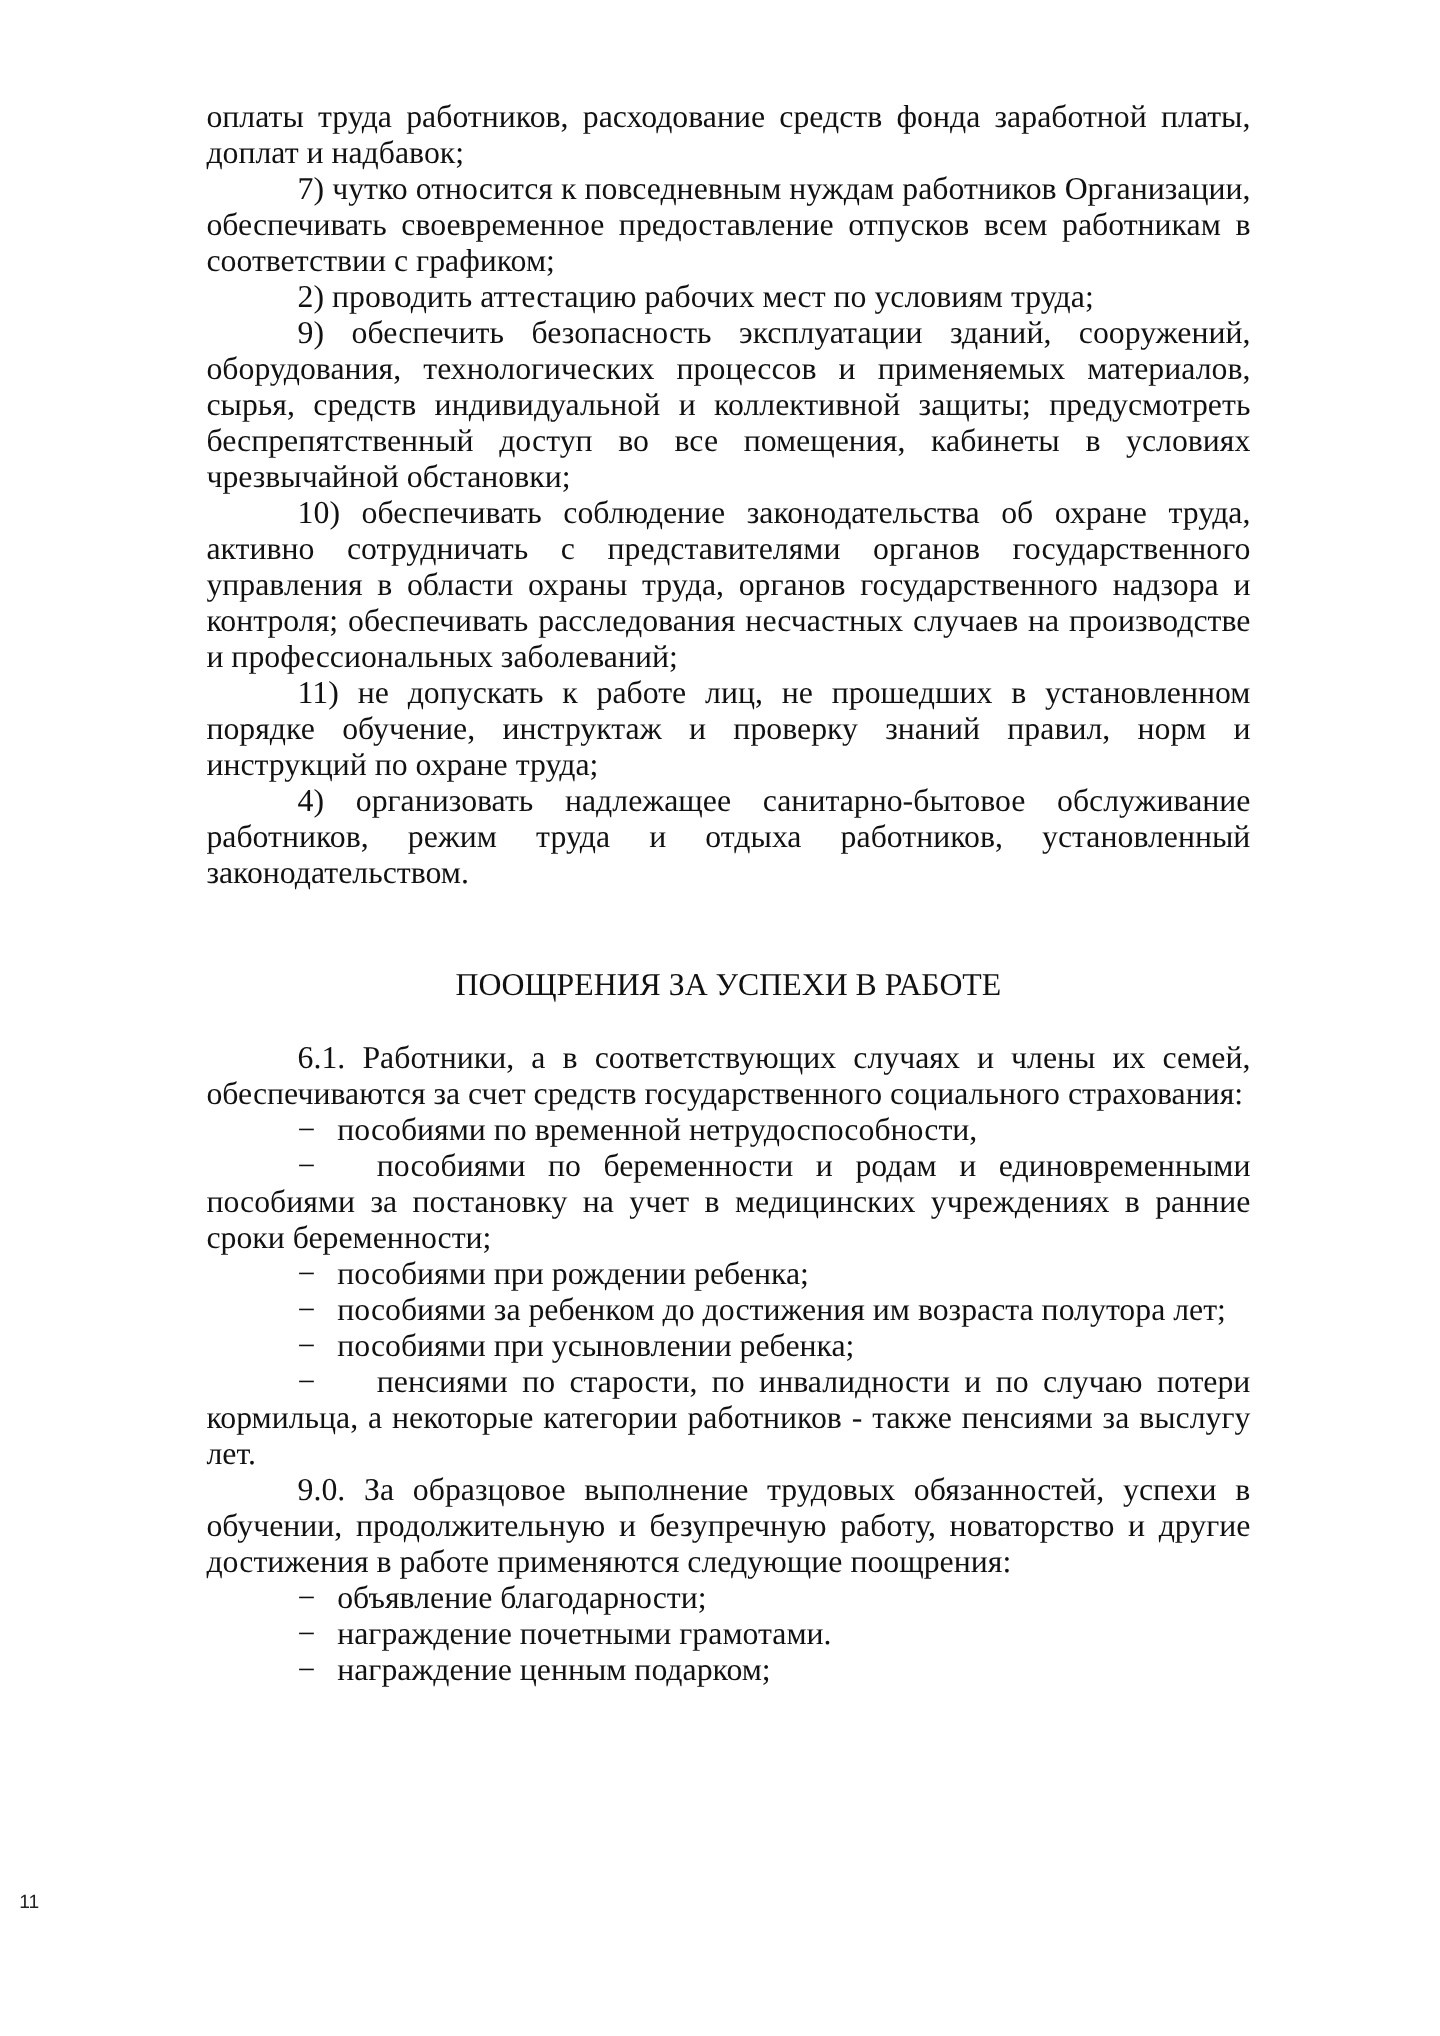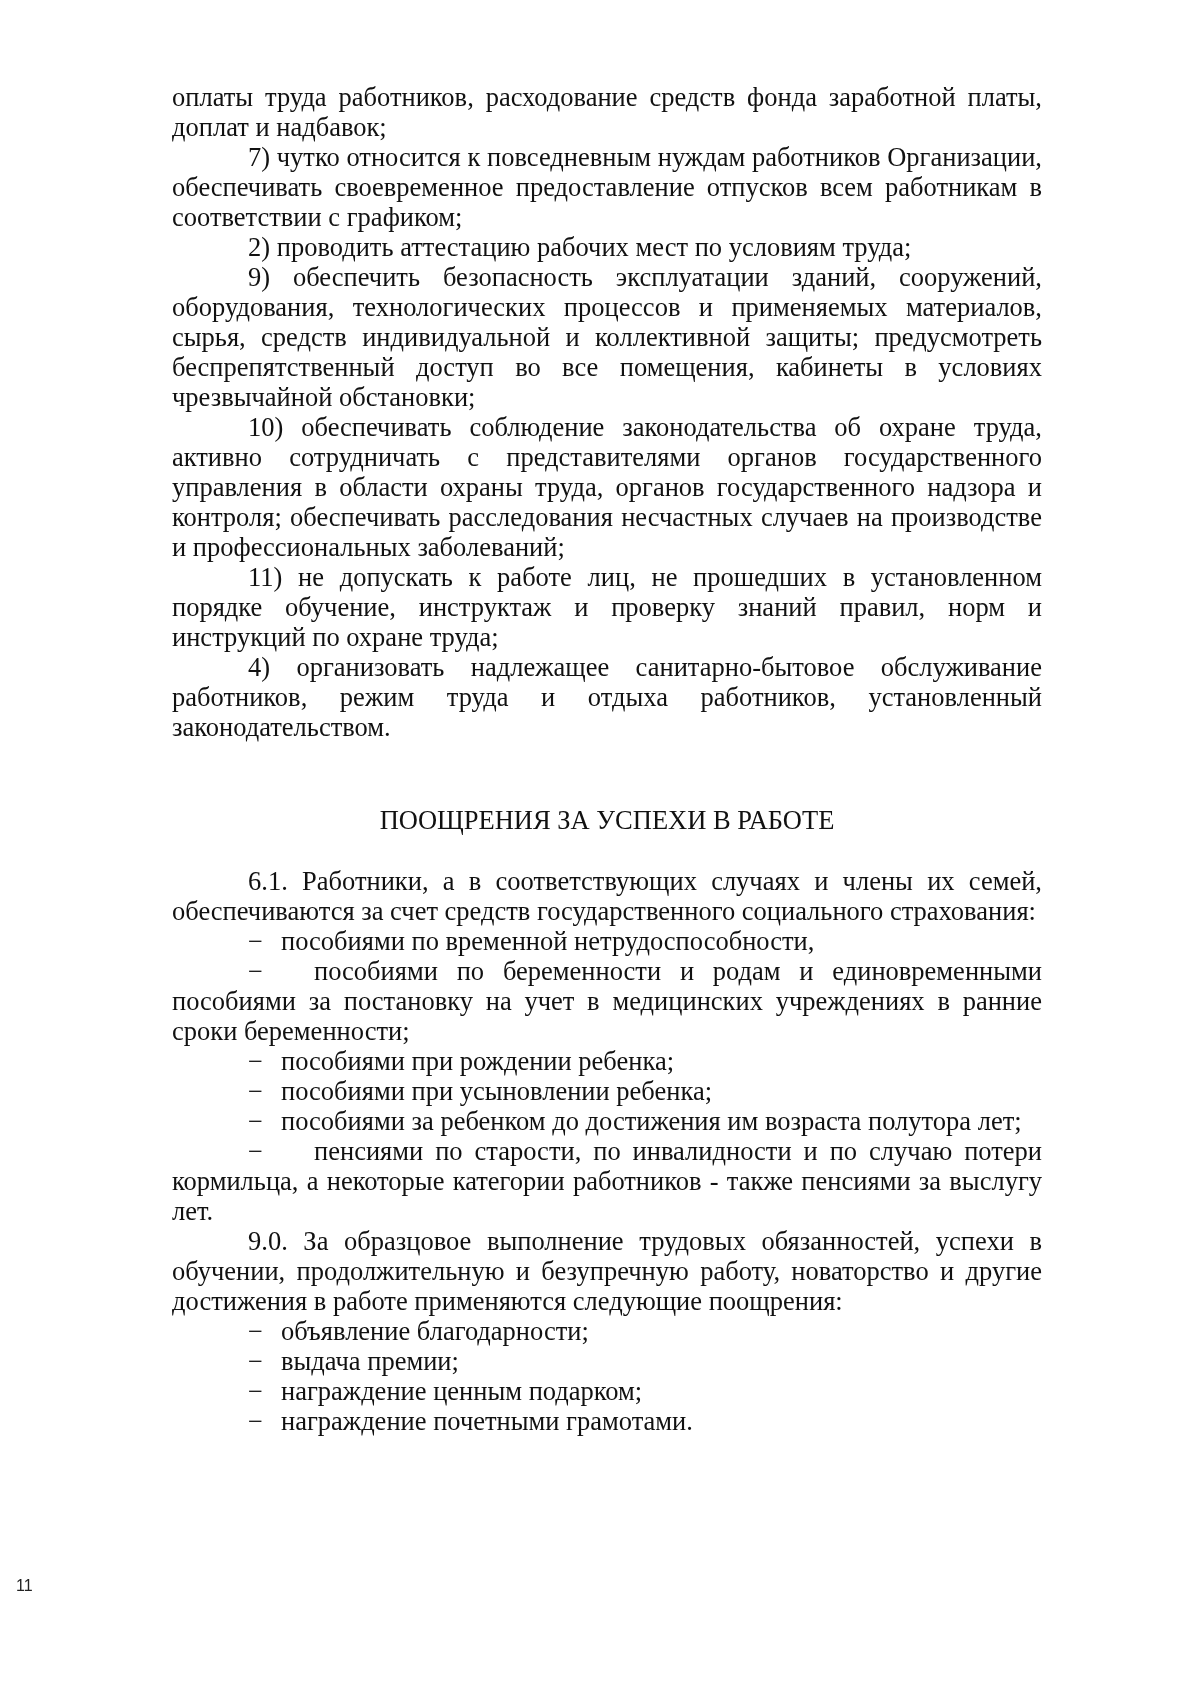--- a/index.html
+++ b/index.html
@@ -43,25 +43,24 @@
     <p class="heading" style="margin-top:30px">
       <br>
       <span>ПООЩРЕНИЯ ЗА УСПЕХИ В РАБОТЕ</span>
     </p>
     <div class="gap" style="height:30px"></div>
 
     <p class="indent">6.1. Работники, а в соответствующих случаях и члены их семей, обеспечиваются за счет средств государственного социального страхования:</p>
     <p class="dash-line"><span class="dash">−</span><span>пособиями по временной нетрудоспособности,</span></p>
     <p class="dash-wide"><span class="dash">−</span><span>пособиями по беременности и родам и единовременными пособиями за постановку на учет в медицинских учреждениях в ранние сроки беременности;</span></p>
     <p class="dash-line"><span class="dash">−</span><span>пособиями при рождении ребенка;</span></p>
+    <p class="dash-line"><span class="dash">−</span><span>пособиями за ребенком до достижения им возраста полутора лет;</span></p>
     <p class="dash-line"><span class="dash">−</span><span>пособиями при усыновлении ребенка;</span></p>
-    <p class="dash-line"><span class="dash">−</span><span>пособиями за ребенком до достижения им возраста полутора лет;</span></p>
     <p class="dash-wide"><span class="dash">−</span><span>пенсиями по старости, по инвалидности и по случаю потери кормильца, а некоторые категории работников - также пенсиями за выслугу лет.</span></p>
 
     <p class="indent">9.0. За образцовое выполнение трудовых обязанностей, успехи в обучении, продолжительную и безупречную работу, новаторство и другие достижения в работе применяются следующие поощрения:</p>
     <p class="dash-line"><span class="dash">−</span><span>объявление благодарности;</span></p>
-    <p class="dash-line"><span class="dash">−</span><span>выдача премии;</span></p>
+    <p class="dash-line"><span class="dash">−</span><span>награждение почетными грамотами.</span></p>
     <p class="dash-line"><span class="dash">−</span><span>награждение ценным подарком;</span></p>
-    <p class="dash-line"><span class="dash">−</span><span>награждение почетными грамотами.</span></p>
   </div>
 
   <div class="pagenum">11</div>
 </div>
 
 </body></html>

